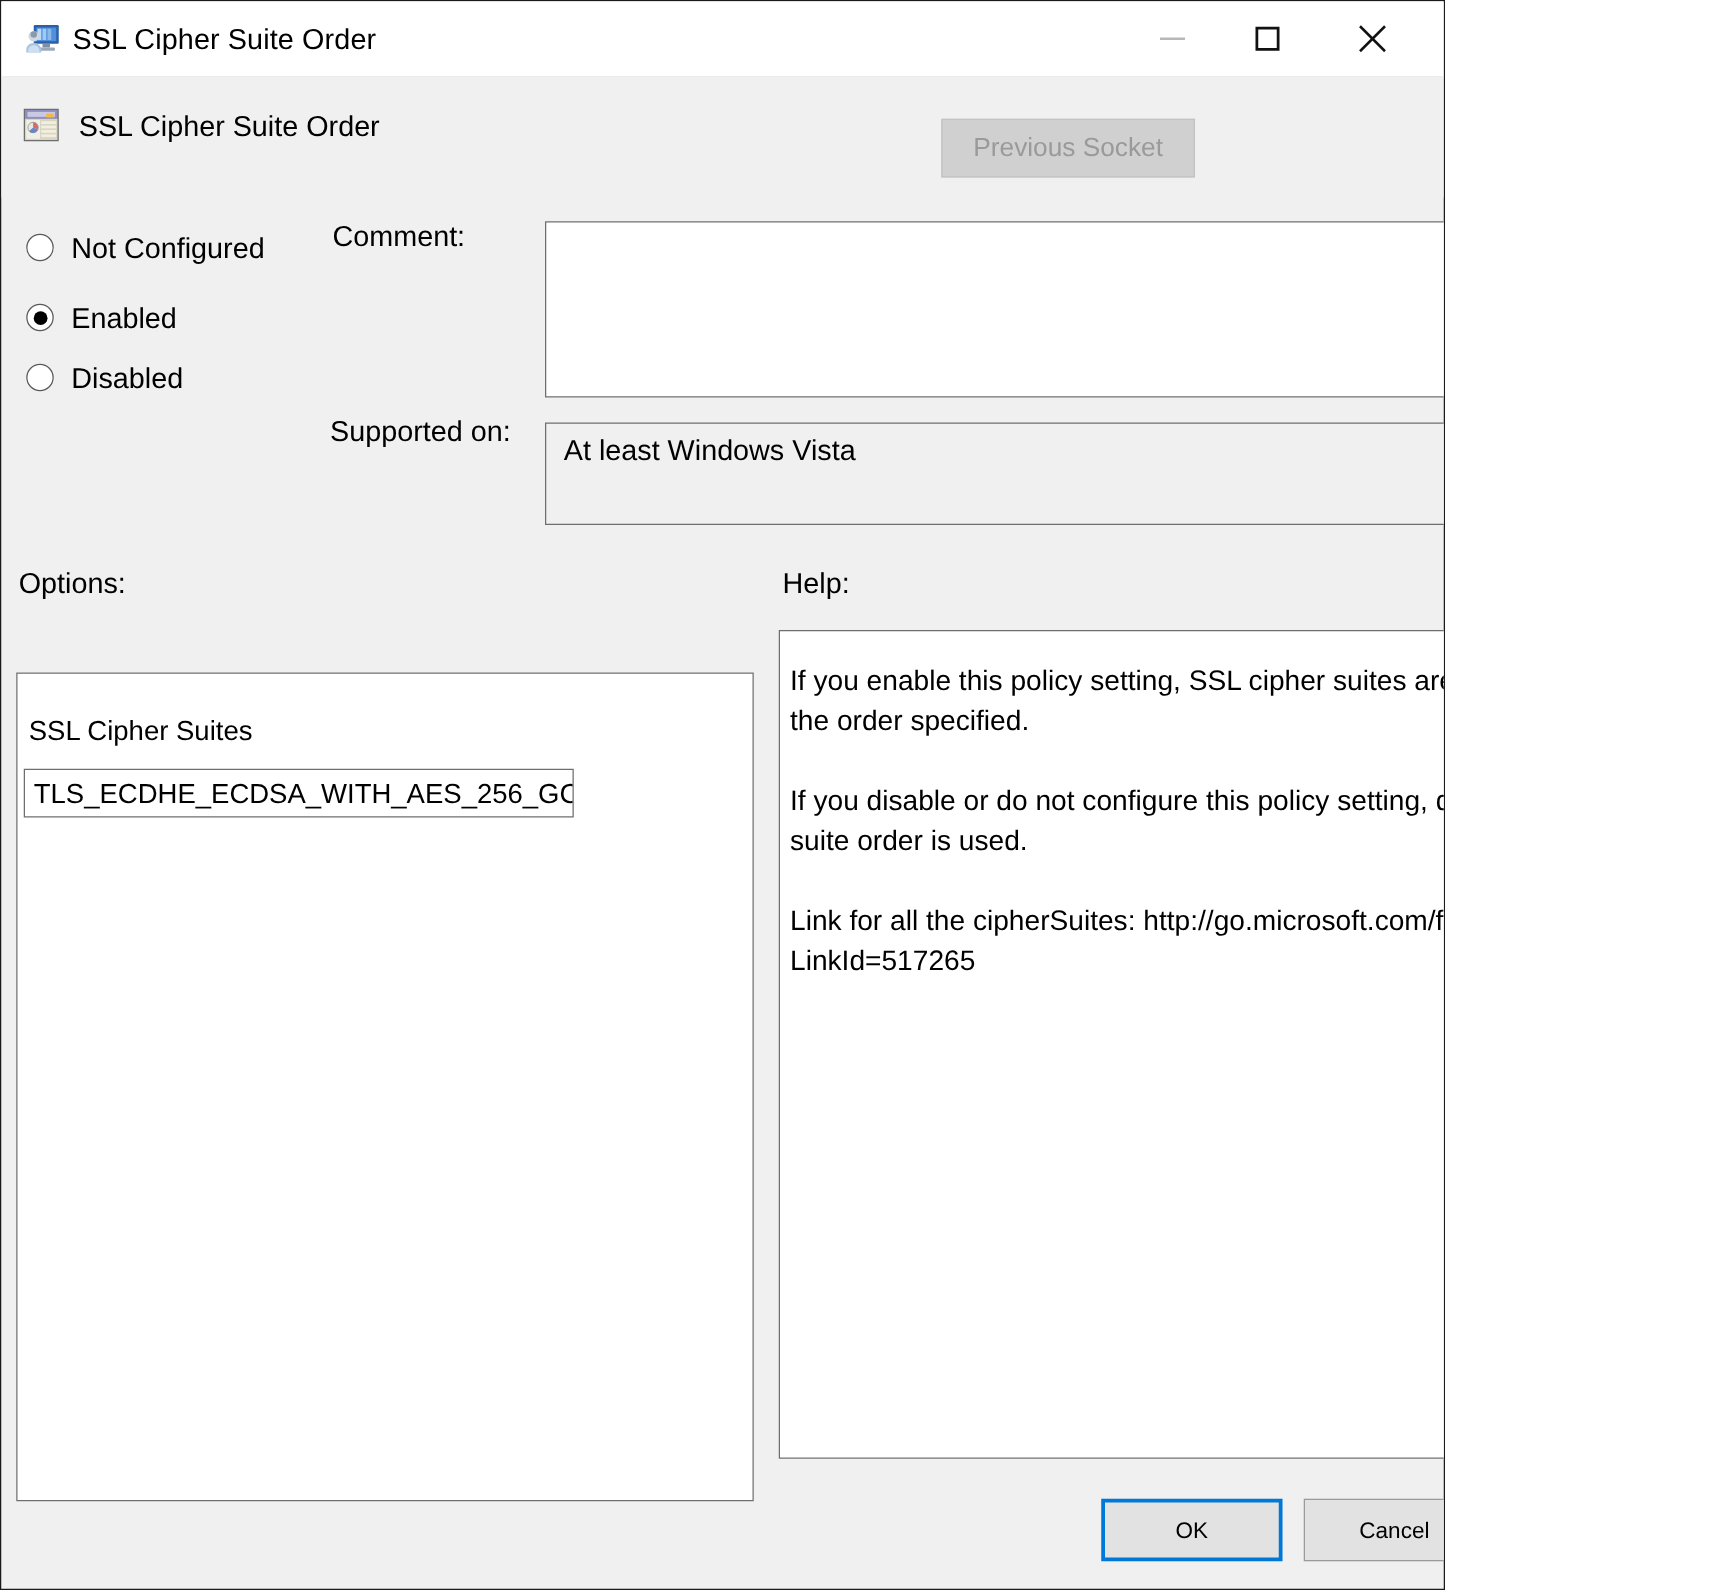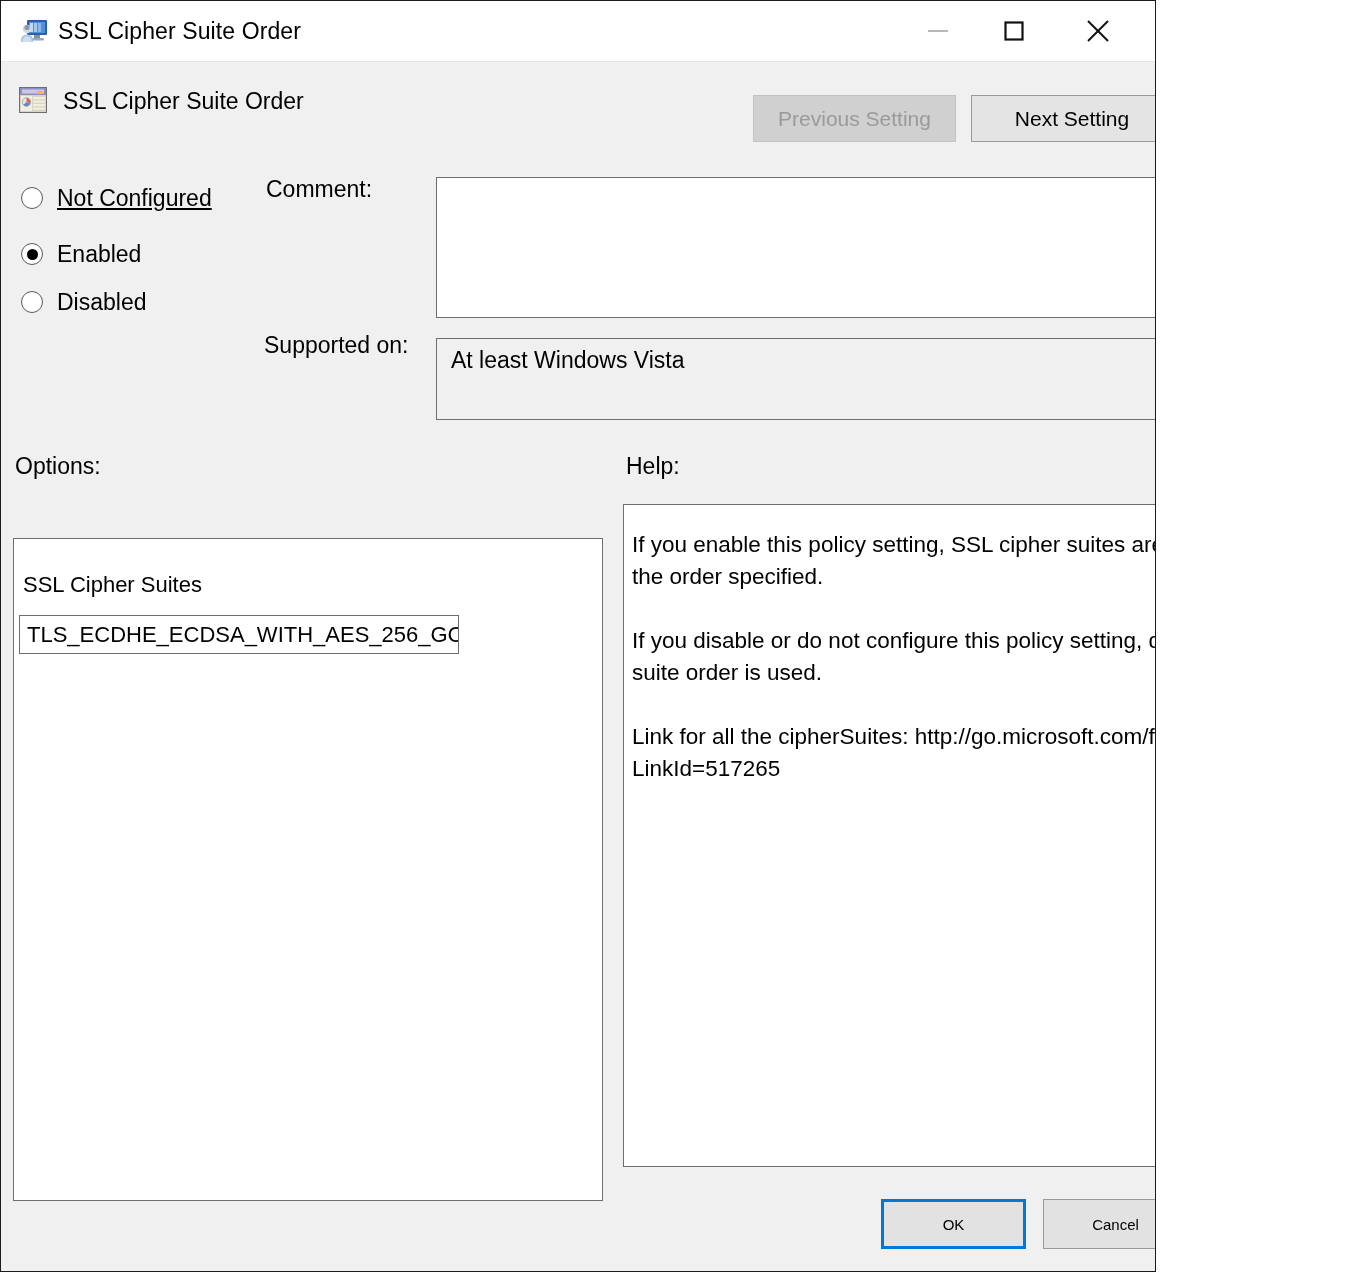--- a/index.html
+++ b/index.html
@@ -107,21 +107,21 @@
   }
 
   
   .radio-row {
     position: absolute;
     left: 20px;
     display: flex;
     align-items: center;
     height: 30px;
   }
-  .radio-row.r0 { top: 182px; text-decoration: underline; }
+  .radio-row.r0 { top: 182px; }
   .radio-row.r1 { top: 238px; }
   .radio-row.r2 { top: 286px; }
   .radio-circle {
     width: 22px;
     height: 22px;
     border-radius: 50%;
     border: 1.6px solid #5a5a5a;
     background: #ffffff;
     box-sizing: border-box;
     position: relative;
@@ -286,21 +286,21 @@
   }
   .help-scroll .arr.up   { top: 26px; }
   .help-scroll .arr.down { bottom: 14px; }
 
   
   .footer-btn {
     position: absolute;
     top: 1198px;
     height: 50px;
     font-family: "Liberation Sans", sans-serif;
-    font-size: 15px;
+    font-size: 18px;
     color: #000000;
     background: #e2e2e2;
     border: 1px solid #9a9a9a;
     box-sizing: border-box;
     padding: 0;
     cursor: default;
   }
   .footer-btn.ok {
     left: 880px; width: 145px;
     border: 3px solid #0078d7;
@@ -365,22 +365,21 @@
         <path d="M8.5 16 L12.2 17.6 A4.2 4.2 0 0 1 5.2 19 Z" fill="#6a86c4"></path>
         <rect x="15" y="11" width="12" height="2.2" fill="#f2efe0"></rect>
         <rect x="15" y="14.5" width="12" height="2.2" fill="#f2efe0"></rect>
         <rect x="15" y="18" width="12" height="2.2" fill="#f2efe0"></rect>
         <rect x="15" y="21.5" width="12" height="2.2" fill="#f2efe0"></rect>
         <rect x="19" y="5" width="6" height="3" fill="#f5b942"></rect>
       </svg>
     </span>
     <span class="header-title">SSL Cipher Suite Order</span>
 
-    <button class="nav-btn prev">Previous Setting</button>
-    <button class="nav-btn next">Next Setting</button>
+    <button class="nav-btn prev">Previous Socket</button>
   </div>
 
   <div class="radio-row r0">
     <span class="radio-circle"></span>
     <span class="radio-label">Not Configured</span>
   </div>
   <div class="radio-row r1">
     <span class="radio-circle checked"></span>
     <span class="radio-label">Enabled</span>
   </div>

